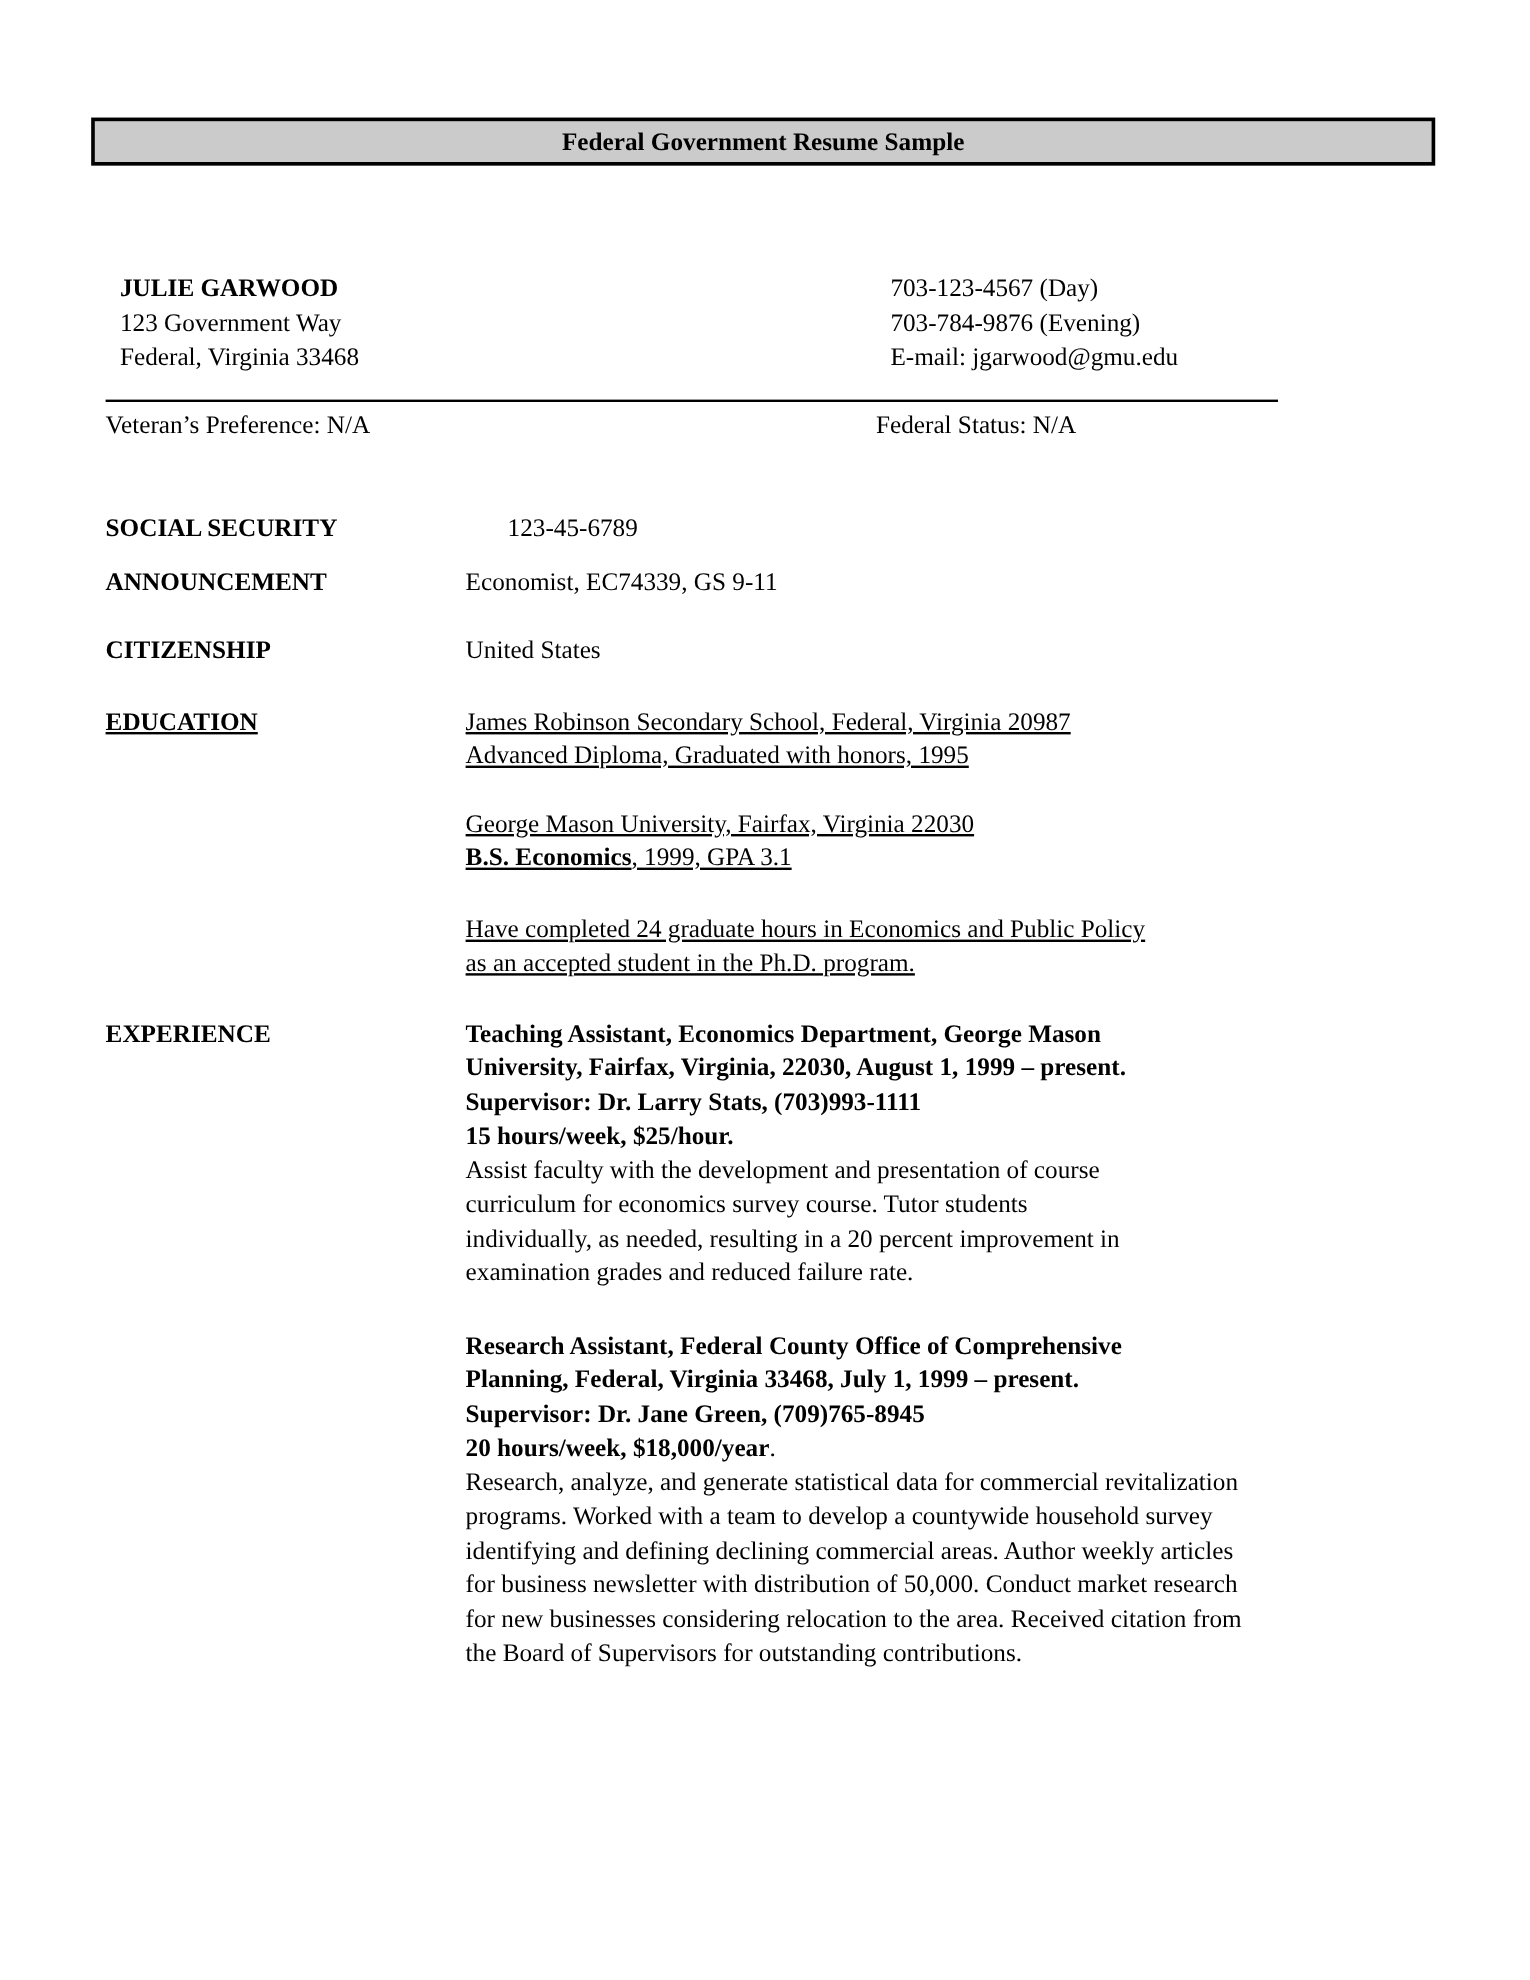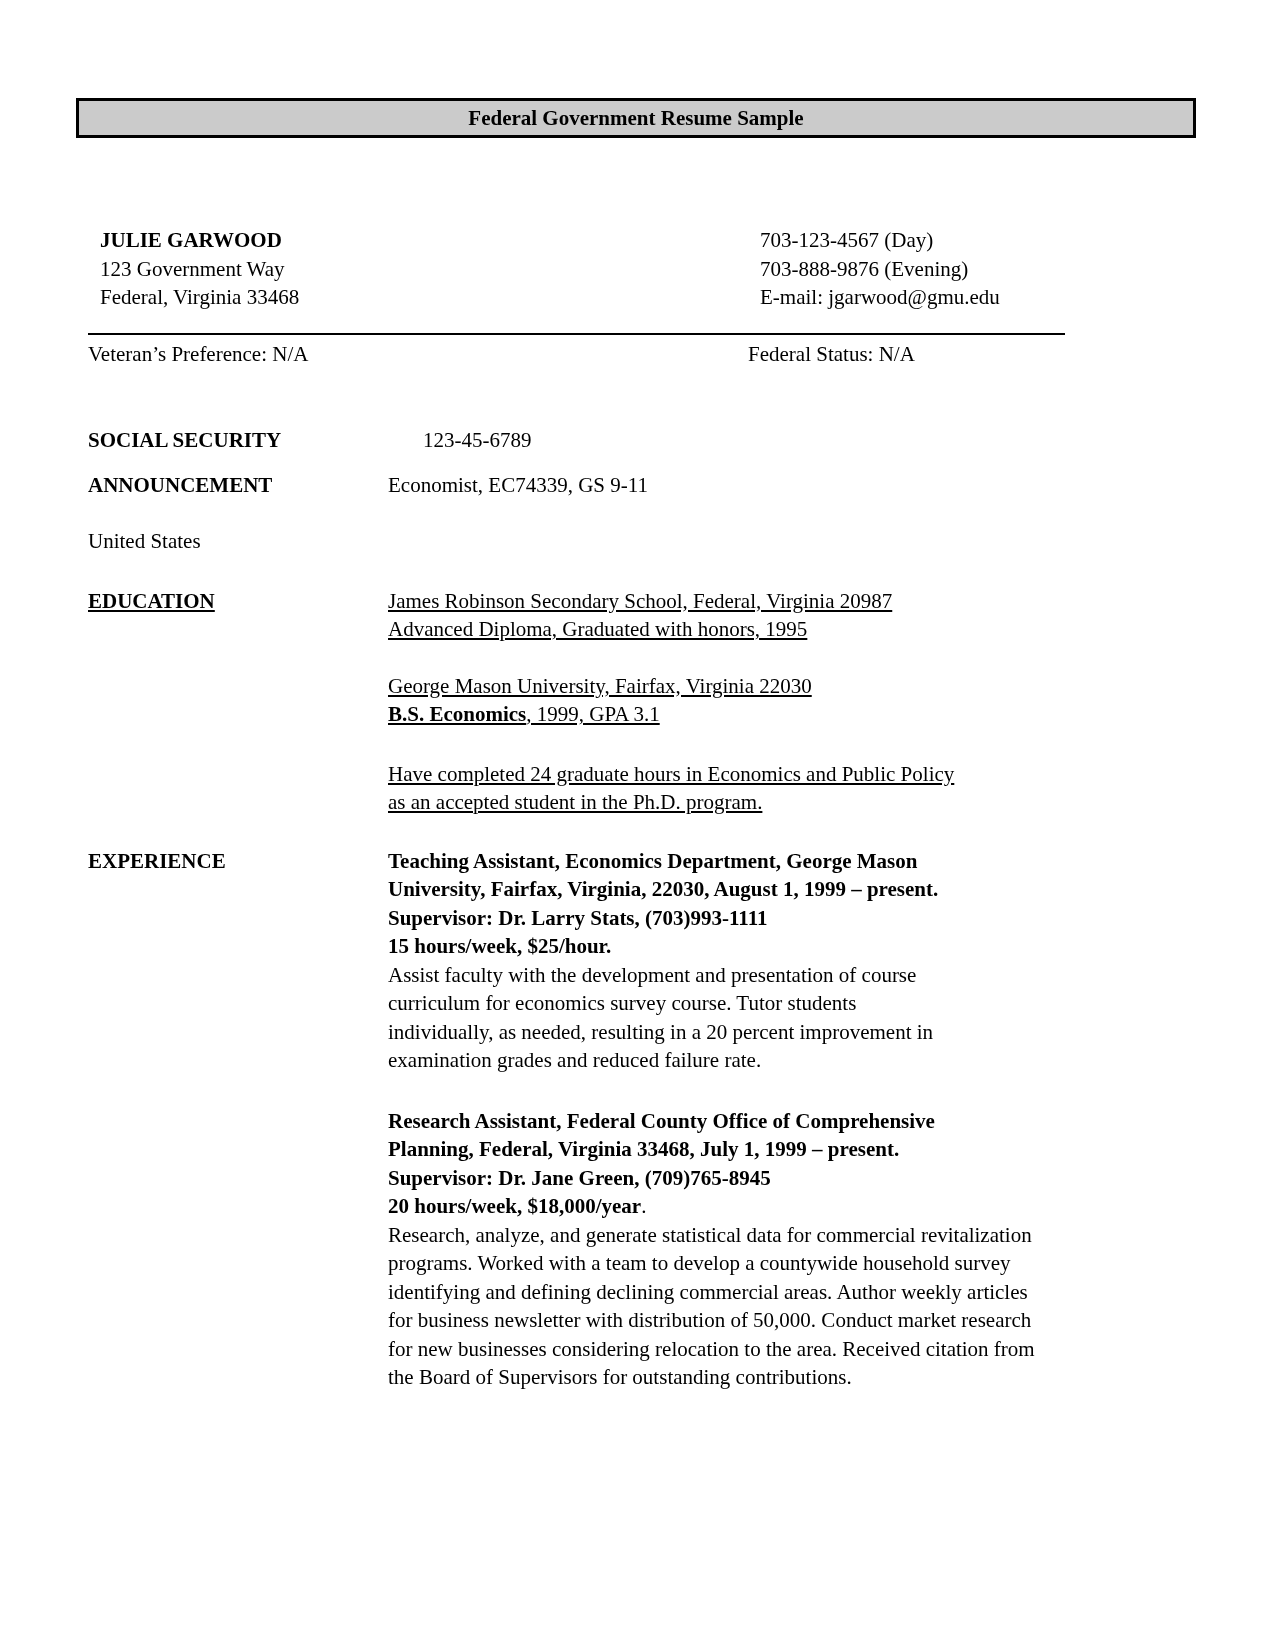--- a/index.html
+++ b/index.html
@@ -19,21 +19,21 @@
     width: 1114px;
     height: 34px;
     border: 3px solid #000000;
     background: #cbcbcb;
     text-align: center;
     line-height: 34px;
     font-weight: bold;
   }
   .contact { margin: 88px 0 0 100px; }
   .crow { position: relative; white-space: nowrap; }
-  .crow .right { position: absolute; left: 660px; top: 0; }
+  .crow .right { position: absolute; left: 642px; top: 0; }
   .b { font-weight: bold; }
   .r { font-weight: normal; }
   .divider {
     margin: 21px 0 0 88px;
     width: 977px;
     height: 0;
     border-top: 2px solid #000000;
   }
   .status-row { margin: 5px 0 0 88px; }
   .kv { display: flex; margin-left: 88px; }
@@ -58,21 +58,21 @@
     <span>Federal Government Resume Sample</span>
   </div>
 
   <div class="contact">
     <div class="crow">
       <span class="b">JULIE GARWOOD</span>
       <span class="right">703-123-4567 (Day)</span>
     </div>
     <div class="crow">
       <span>123 Government Way</span>
-      <span class="right">703-888-9876 (Evening)</span>
+      <span class="right">703-784-9876 (Evening)</span>
     </div>
     <div class="crow">
       <span>Federal, Virginia 33468</span>
       <span class="right">E-mail: jgarwood@gmu.edu</span>
     </div>
   </div>
 
   <div class="divider"></div>
 
   <div class="crow status-row">
@@ -84,20 +84,21 @@
     <div class="label">SOCIAL SECURITY</div>
     <div class="value line">123-45-6789</div>
   </div>
 
   <div class="kv kv-announce">
     <div class="label">ANNOUNCEMENT</div>
     <div class="value line">Economist, EC74339, GS 9-11</div>
   </div>
 
   <div class="kv kv-citizen">
+    <div class="label">CITIZENSHIP</div>
     <div class="value line">United States</div>
   </div>
 
   <div class="kv kv-education">
     <div class="label">EDUCATION</div>
     <div class="value">
       <div>
         <div class="line">James Robinson Secondary School, Federal, Virginia 20987</div>
         <div class="line">Advanced Diploma, Graduated with honors, 1995</div>
       </div>

